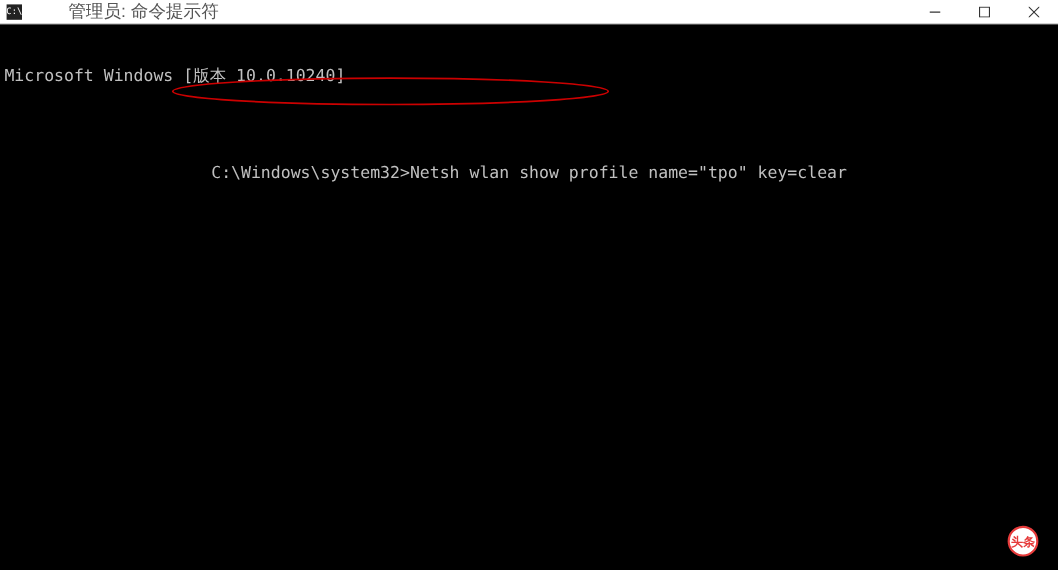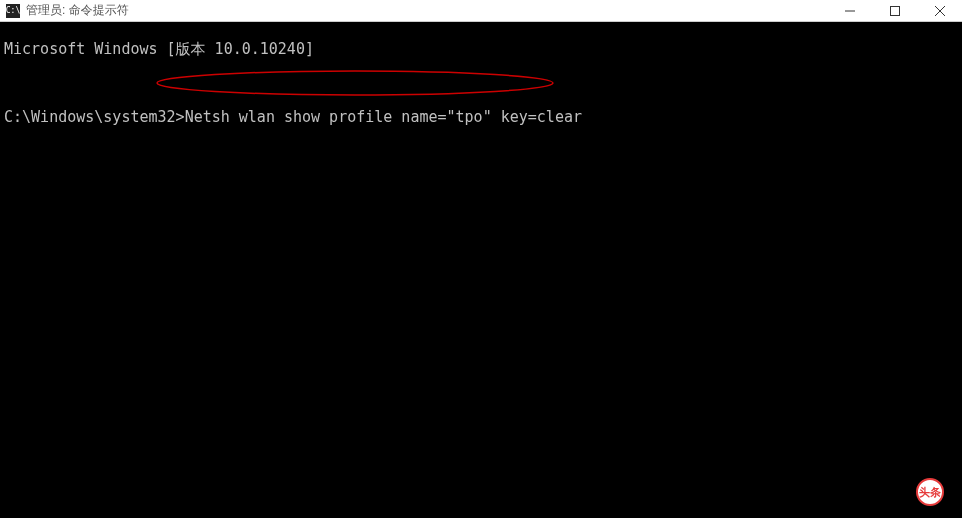--- a/index.html
+++ b/index.html
@@ -34,23 +34,24 @@
       height: 14px;
       background: #222;
       display: flex;
       align-items: center;
       justify-content: center;
       color: #fff;
       font-size: 8px;
       font-family: monospace;
     }
     .title-text {
-      font-size: 12px;
+      font-size: 16px;
       color: #555;
       font-family: "Microsoft YaHei", "SimSun", sans-serif;
+      margin-left: 36px;
     }
     .window-controls {
       display: flex;
       height: 100%;
     }
     .win-btn {
       width: 45px;
       height: 100%;
       display: flex;
       align-items: center;
@@ -63,24 +64,26 @@
       padding: 2px 4px;
       color: #c0c0c0;
       font-size: 15px;
       line-height: 17px;
       white-space: pre;
       font-family: "NSimSun", "SimSun", "Consolas", monospace;
       letter-spacing: 0;
     }
     .terminal-line {
       display: block;
+      margin-top: 20px;
     }
     .prompt-line {
       position: relative;
       display: block;
+      text-align: center;
     }
     .annotation-ellipse {
       position: absolute;
       left: 155px;
       top: 69px;
       width: 400px;
       height: 28px;
       pointer-events: none;
     }
     .annotation-ellipse svg {

